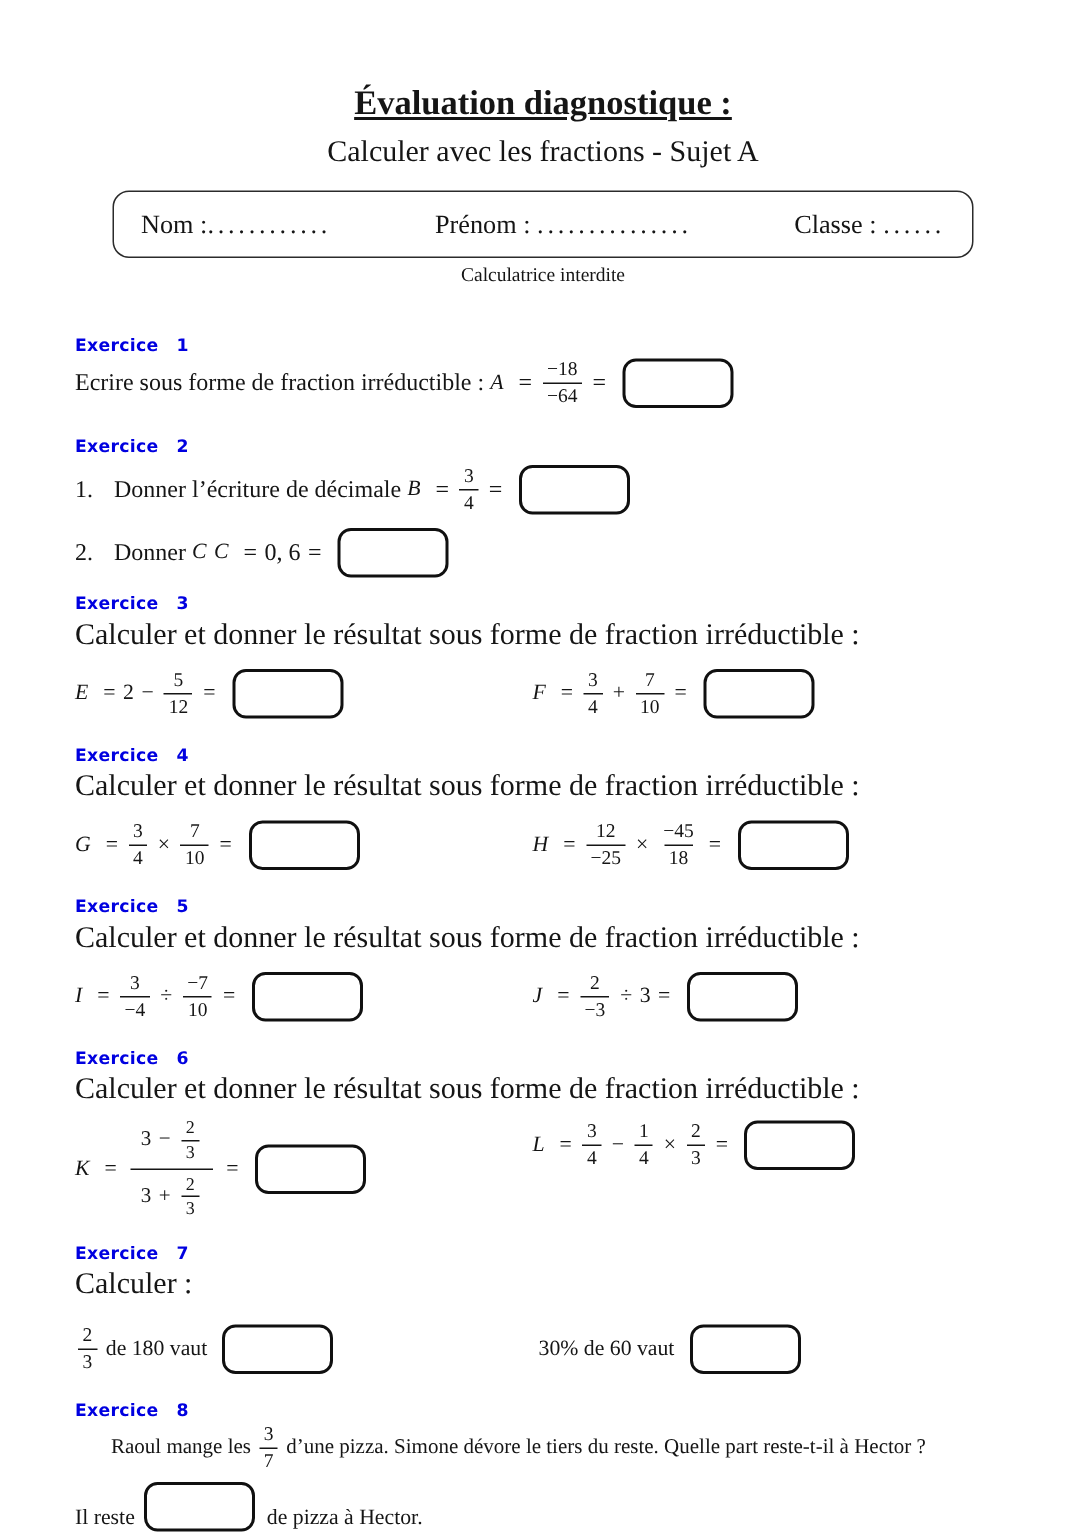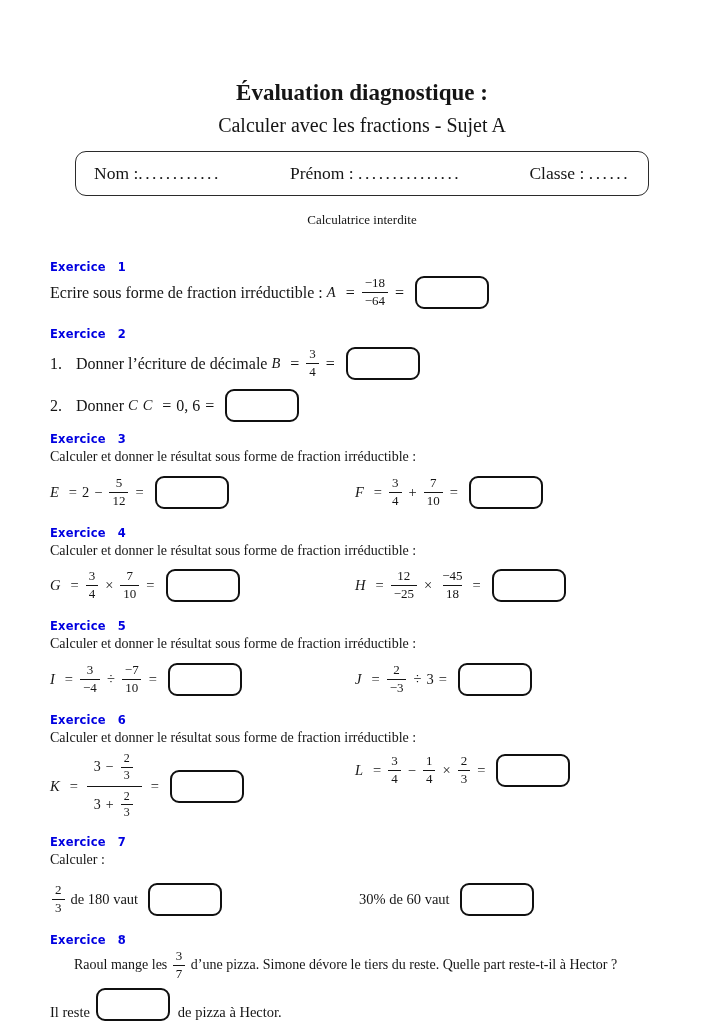--- a/index.html
+++ b/index.html
@@ -2,41 +2,41 @@
 <html><head>
 <meta charset="utf-8">
 <style>
   * { box-sizing: border-box; }
   html,body { margin:0; padding:0; background:#e8e8e8; }
   .page {
     width:724px; height:1024px; margin:0 auto; background:#ffffff;
     font-family:"Liberation Serif", serif; color:#151515; overflow:hidden;
     position:relative;
   }
-  .title { margin:0; padding-top:80px; text-align:center; font-size:23px; font-weight:bold; }
+  .title { margin:0; padding-top:56px; text-align:center; font-size:23px; font-weight:bold;text-decoration:underline; }
   .subtitle { margin:8px 0 0; text-align:center; font-size:20px; font-weight:normal; }
   .idbox {
     width:574px; margin:14px auto 0; border:1.6px solid #2b2b2b; border-radius:11px;
     padding:11px 18px; display:flex; align-items:baseline; font-size:17.5px;
   }
   .idbox .seg1 { width:196px; }
   .idbox .seg2 { flex:1; }
   .dots { letter-spacing:2.5px; }
-  .notice { margin-top:16px; text-align:center; font-size:13px; }
+  .notice { margin-top:3px; text-align:center; font-size:13px; }
 
   .ex-head {
     margin:0 0 0 50px; font-family:"DejaVu Sans", sans-serif; font-weight:bold;
     color:#0000e0; font-size:11.5px; letter-spacing:0.2px;
   }
   .ex-head .n { margin-left:12px; }
   .mt-big { margin-top:32px; }
   .mt-sec { margin-top:15px; }
   .mt-sm  { margin-top:16px; }
 
-  .text-line { margin:2px 0 0 50px; font-size:14px; line-height:1.25; }
+  .text-line { margin:2px 0 0 50px; font-size:20px; line-height:1.25; }
   .item-line { margin-left:52px; }
   .marker { margin-right:10px; }
 
   .math-row { display:flex; align-items:center; margin-left:50px; min-height:37px; }
   .cols { display:flex; margin-left:50px; align-items:flex-start; }
   .col-l { width:305px; }
   .col-r { }
   .mrow { display:flex; align-items:center; min-height:37px; font-size:14.5px; }
 
   .mvar { font-style:italic; margin-right:5px; font-size:14.5px; }

